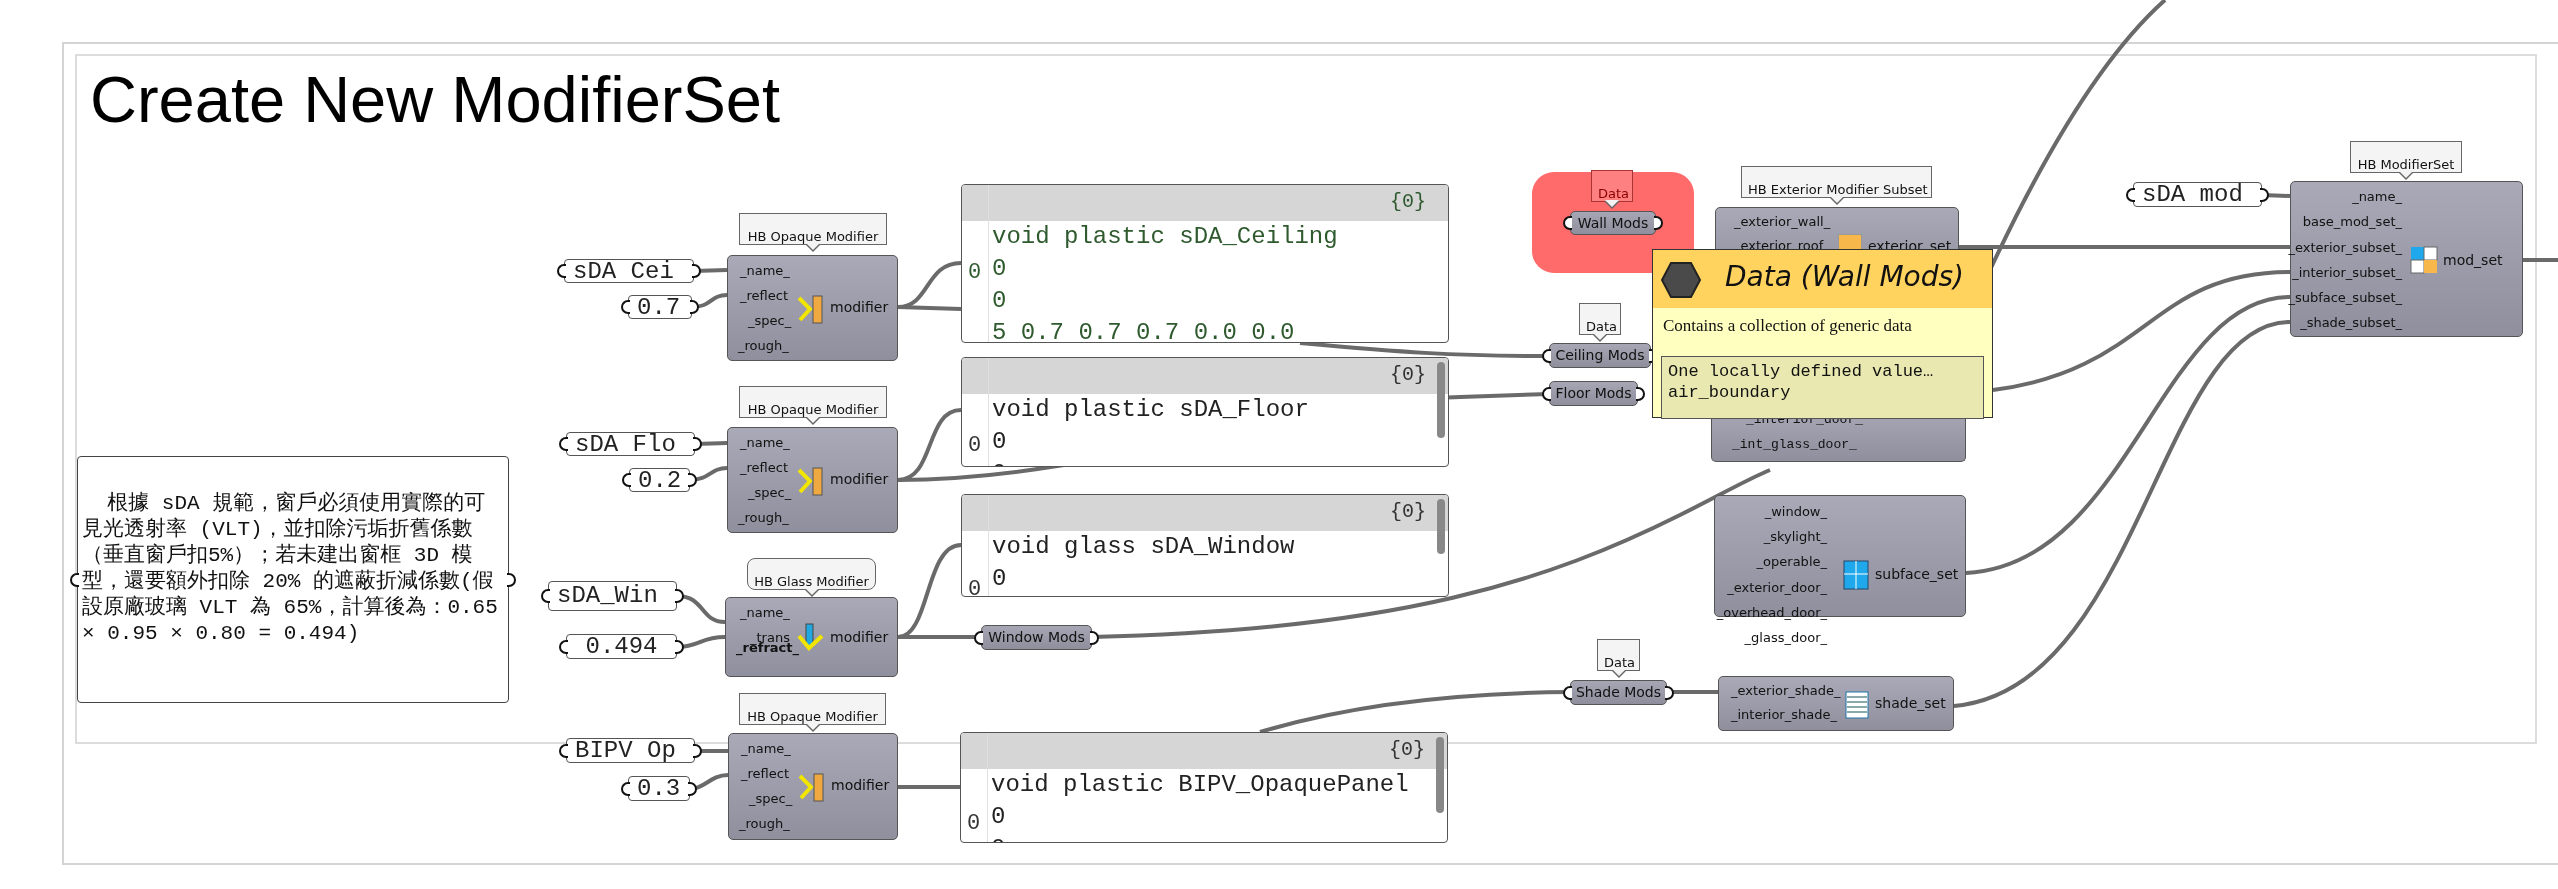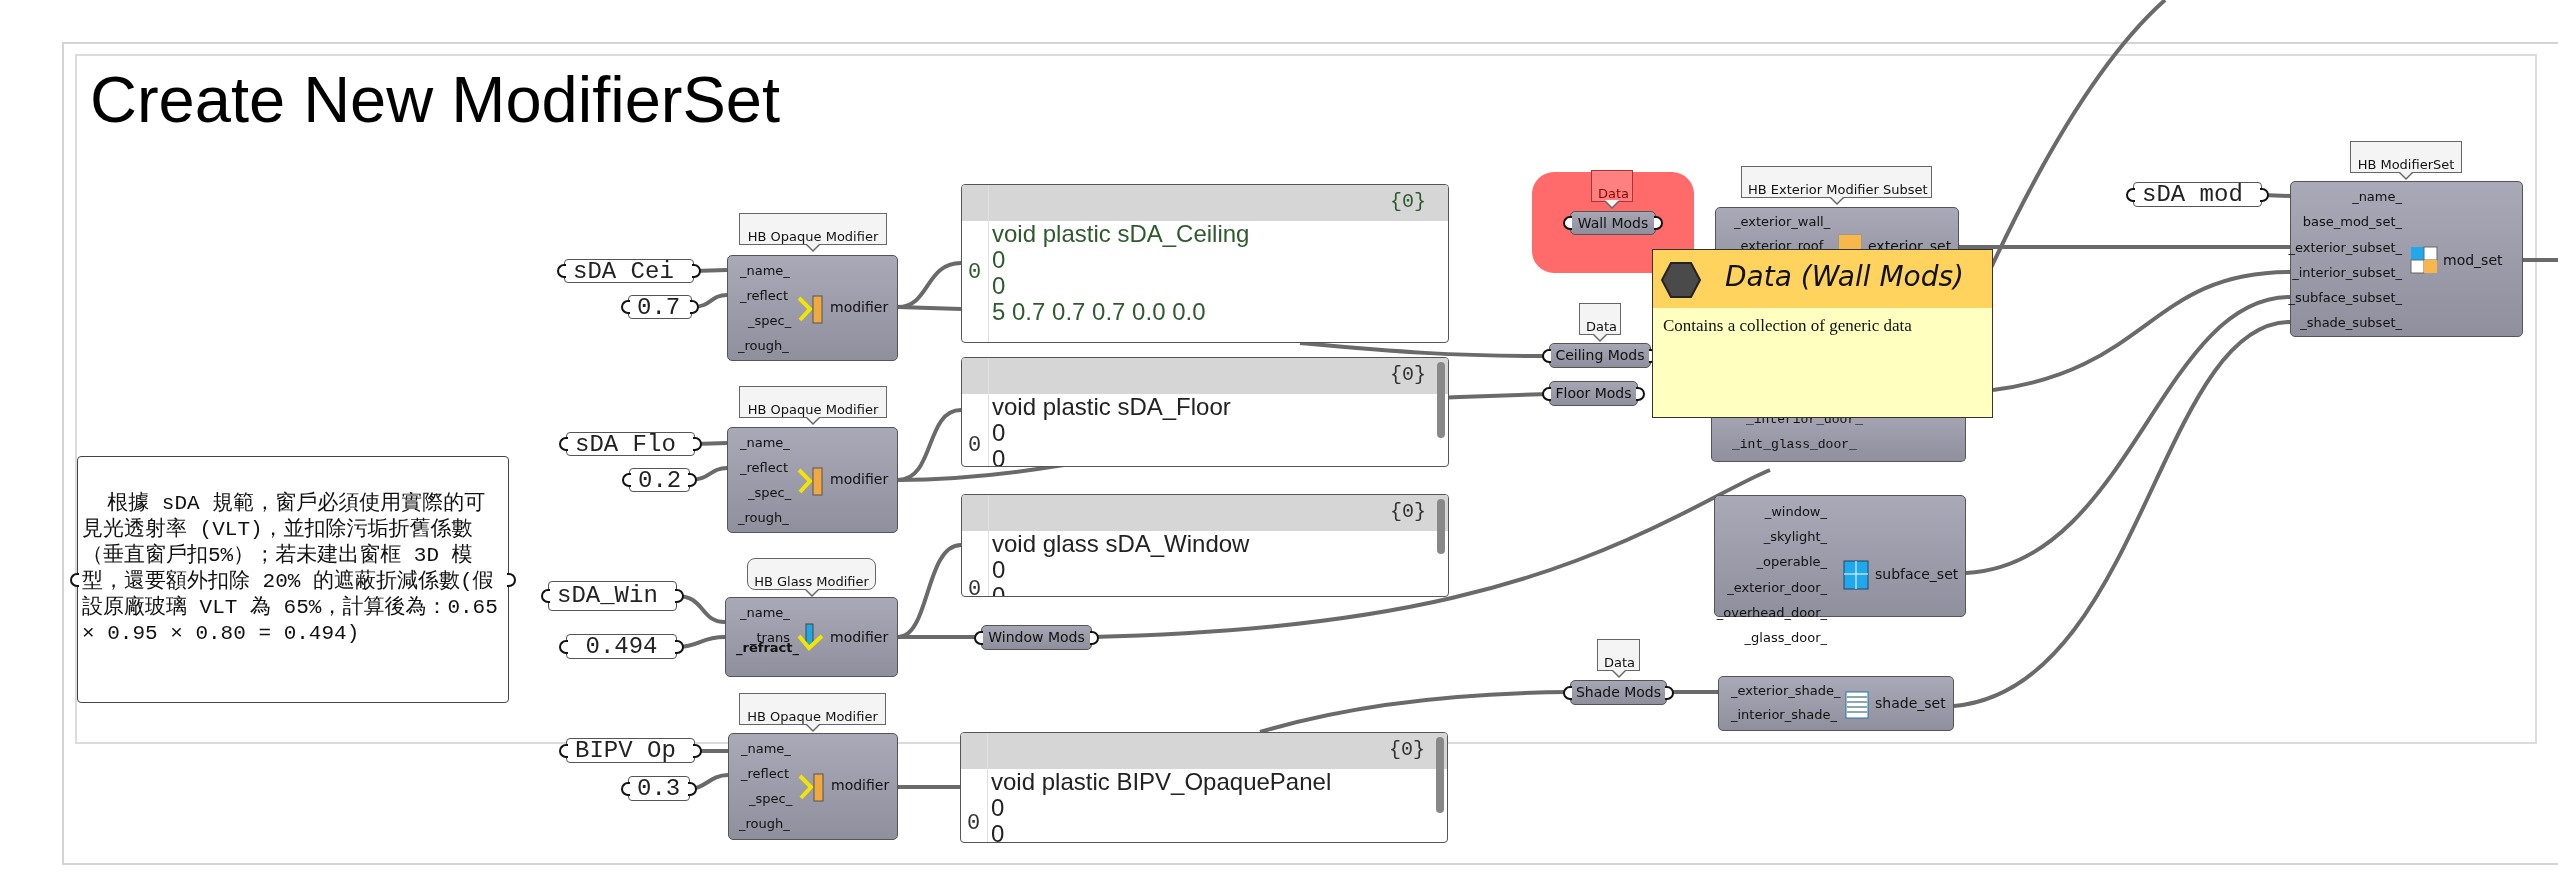--- a/index.html
+++ b/index.html
@@ -23,21 +23,21 @@
   .tag { background:#f4f4f4; border:1px solid #666; font-size:13px; color:#111; padding:15px 6px; white-space:nowrap; text-align:center; }
   .tag:after { content:""; position:absolute; left:50%; bottom:-8px; transform:translateX(-50%); border-left:8px solid transparent; border-right:8px solid transparent; border-top:8px solid #666; }
   .tag:before { content:""; position:absolute; left:50%; bottom:-6px; transform:translateX(-50%); border-left:7px solid transparent; border-right:7px solid transparent; border-top:7px solid #f4f4f4; z-index:1; }
   .param { background:linear-gradient(#a6a6b4,#8e8e9c); border:1.5px solid #555; border-radius:5px; font-size:14px; color:#111; text-align:center; white-space:nowrap; line-height:22px; }
   
   .dpanel { background:#fff; border:1.5px solid #555; border-radius:4px; overflow:hidden; }
   .dpanel .hdr { position:absolute; left:0; right:0; top:0; height:36px; background:#d6d6d6; }
   .dpanel .gutter { position:absolute; left:26px; top:0; bottom:0; border-left:1px solid #e0e0e0; }
   .dpanel .count { position:absolute; right:22px; top:5px; font-family:"Liberation Mono", monospace; font-size:20px; color:#333; }
   .dpanel .idx { position:absolute; left:6px; font-family:"Liberation Mono", monospace; font-size:22px; color:#333; }
-  .dpanel .lines { position:absolute; left:30px; top:36px; font-family:Liberation Sans, sans-serif; font-size:24px; line-height:26px; color:#222; white-space:pre; }
+  .dpanel .lines { position:absolute; left:30px; top:36px; font-family:Liberation Mono, monospace; font-size:24px; line-height:32px; color:#222; white-space:pre; }
   .dpanel.green .lines, .dpanel.green .count, .dpanel.green .idx { color:#2e5a2e; }
   .dpanel .sb { position:absolute; right:3px; top:4px; width:8px; height:76px; background:#888; border-radius:4px; }
   
   .tip { background:#ffffc0; border:1.5px solid #333; }
   .tip .th { position:absolute; left:0; right:0; top:0; height:58px; background:#ffd35e; }
   .tip .tt { position:absolute; left:72px; top:10px; font-style:italic; font-size:28px; color:#111; white-space:nowrap; }
   .tip .desc { position:absolute; left:10px; top:66px; font-family:"Liberation Serif", serif; font-size:17px; color:#111; white-space:nowrap; }
   .tip .box { position:absolute; left:8px; right:8px; top:106px; height:53px; background:#e8e8b0; border:1.5px solid #555; font-family:"Liberation Mono", monospace; font-size:17px; line-height:21px; padding:4px 6px; white-space:pre; color:#111; }
   .hex { position:absolute; left:8px; top:12px; width:40px; height:36px; }
   .comment { background:#fff; border:1.5px solid #444; border-radius:4px; font-family:"Liberation Mono", "DejaVu Sans Mono", monospace; font-size:21px; line-height:26px; color:#111; padding:8px 4px; white-space:pre-wrap; }
@@ -309,13 +309,15 @@
   <span class="out" style="left:152px;top:70px;">mod_set</span>
 </div>
 
 <div class="abs tip" style="left:1652px;top:249px;width:341px;height:169px;">
   <div class="th"></div>
   <svg class="hex" viewBox="0 0 40 36">
       <polygon points="10,1 30,1 39,18 30,35 10,35 1,18" fill="#4a4a4a" stroke="#222" stroke-width="2"></polygon>
     </svg>
   <span class="tt">Data (Wall Mods)</span>
   <span class="desc">Contains a collection of generic data</span>
+  <div class="box">One locally defined value…
+air_boundary</div>
 </div>
 
 </body></html>

